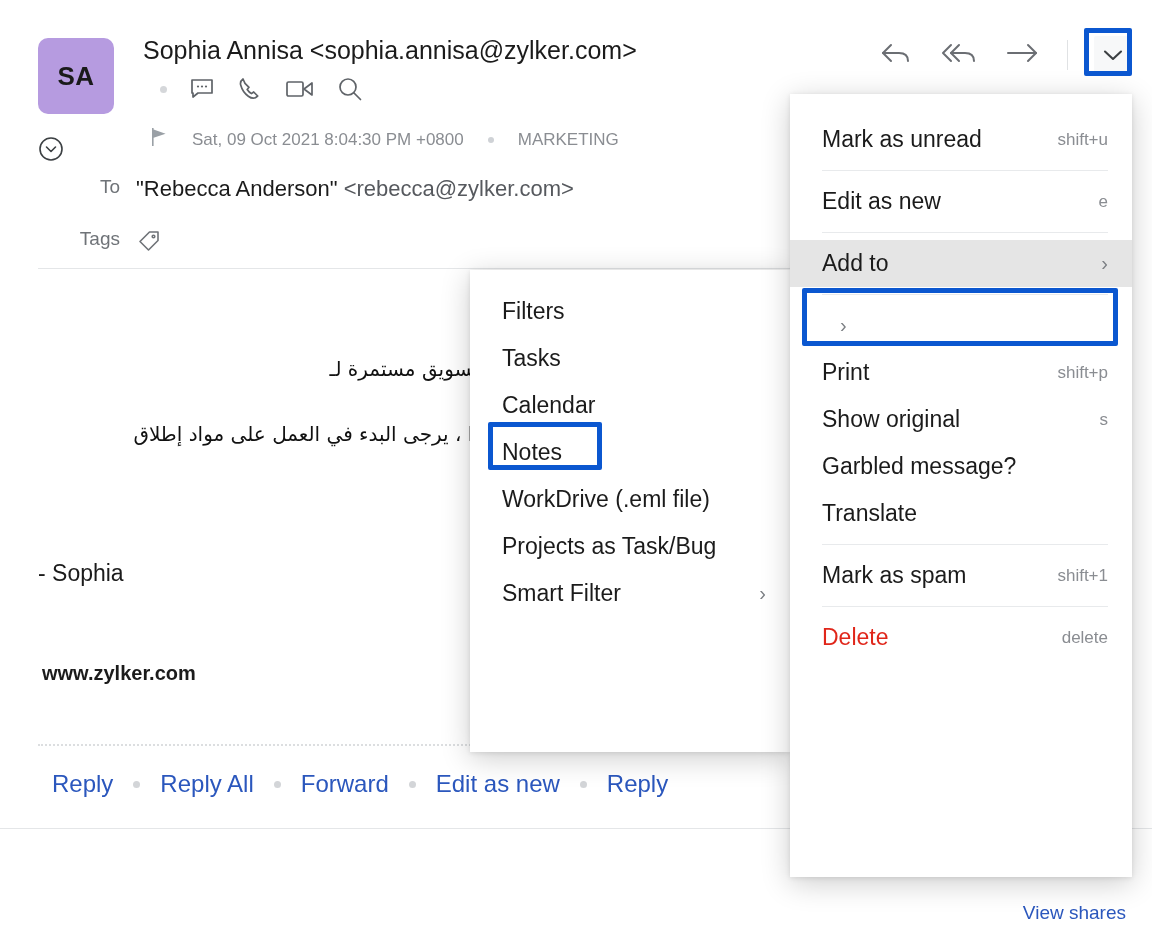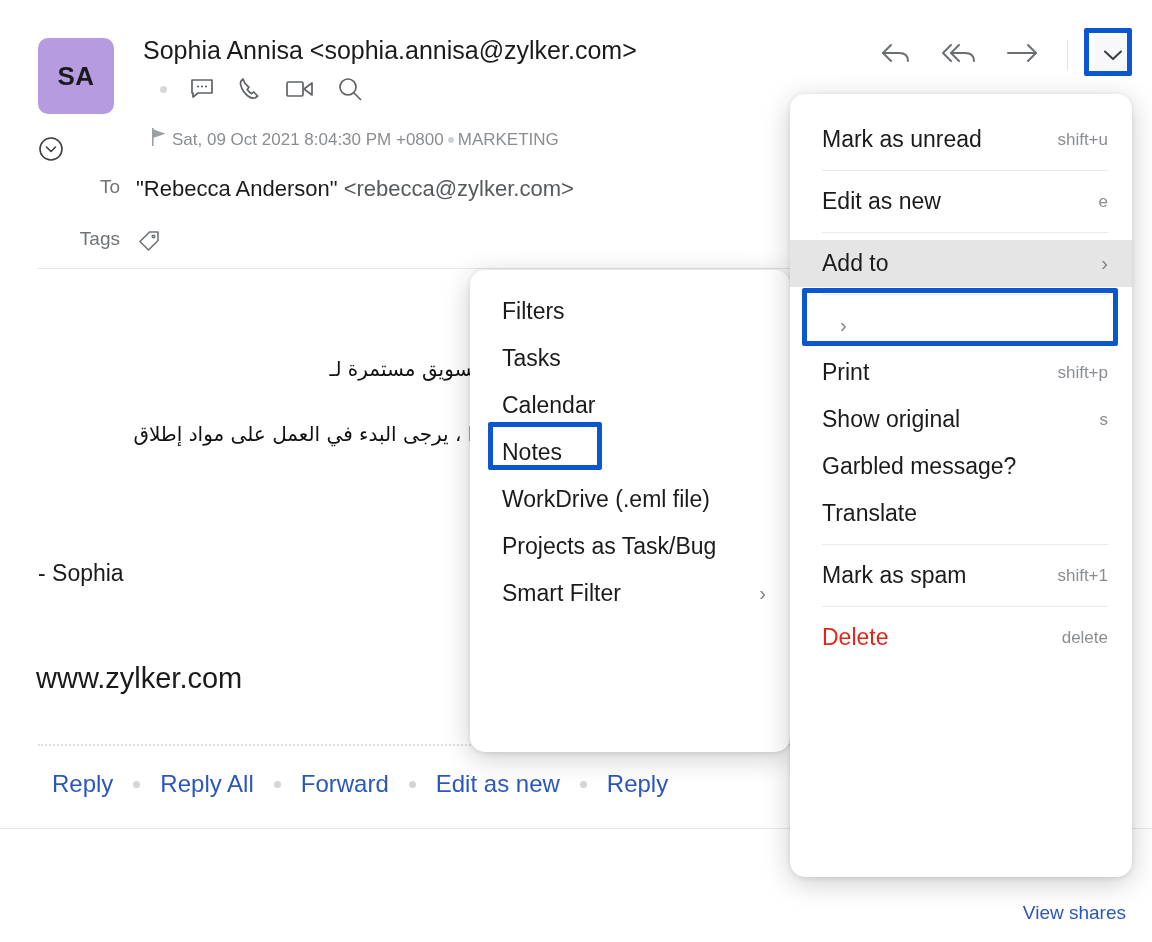--- a/index.html
+++ b/index.html
@@ -28,21 +28,21 @@
     position: absolute; left: 160px; top: 76px;
     display: flex; align-items: center; gap: 22px;
   }
   .icon-row .dot { width: 7px; height: 7px; border-radius: 50%; background:#d5d7da; }
   .icon-row svg { display:block; }
 
   .collapse-chevron { position: absolute; left: 37px; top: 135px; }
 
   .meta-line {
     position: absolute; left: 150px; top: 127px;
-    display: flex; align-items: center; gap: 0;
+    display: flex; align-items: center; gap: 20px;
     font-size: 17px; color: #8a8d92; white-space: nowrap;
   }
   .meta-line .sep { width: 6px; height: 6px; border-radius: 50%; background:#cfd2d6; margin: 0 4px; }
   .flag-icon { margin-right: 4px; }
 
   .row-to { position: absolute; left: 0; top: 176px; width: 760px; }
   .row-tags { position: absolute; left: 0; top: 228px; width: 760px; }
   .field-label {
     position: absolute; width: 120px; text-align: right;
     font-size: 19px; color: #6f7378;
@@ -61,21 +61,21 @@
   
   .body-area { position: absolute; left: 0; top: 282px; width: 1152px; }
   .arabic {
     position: absolute; direction: rtl; text-align: right;
     font-family: "DejaVu Sans", sans-serif;
     font-size: 20px; color: #111; white-space: nowrap;
   }
   .ar1 { left: 0; top: 75px; width: 490px; }
   .ar2 { left: 0; top: 140px; width: 490px; }
   .sig  { position: absolute; left: 38px; top: 278px; font-size: 23px; color:#1b1b1b; }
-  .site { position: absolute; left: 36px; top: 380px; font-size: 29px; color:#1b1b1b; }
+  .site { position: absolute; left: 42px; top: 380px; font-size: 20px; color:#1b1b1b;font-weight:bold; }
 
   .dotted-divider {
     position: absolute; left: 38px; top: 744px; width: 1076px; height: 0;
     border-top: 2px dotted #dcdee0;
   }
   .action-bar {
     position: absolute; left: 38px; top: 770px;
     display: flex; align-items: center; gap: 4px;
     font-size: 24px; color: #2b57bd; white-space: nowrap;
   }
@@ -86,21 +86,21 @@
   .bottom-divider {
     position: absolute; left: 0; top: 828px; width: 1152px; height: 1px; background: #e4e6e8;
   }
   .view-shares {
     position: absolute; right: 26px; top: 902px;
     font-size: 19px; color: #2b57bd; text-decoration: none;
   }
 
   
   .menu {
-    position: absolute; background:#fff; border-radius: 15px;
+    position: absolute; background:#fff; border-radius: 0;
     box-shadow: 0 6px 28px rgba(0,0,0,.20), 0 1px 5px rgba(0,0,0,.10);
     overflow: visible;
   }
   .menu-main { left: 790px; top: 94px; width: 342px; height: 783px; }
   .menu-sub  { left: 470px; top: 270px; width: 320px; height: 482px; }
 
   .mi {
     position: relative; display: flex; align-items: center;
     height: 47px; padding: 0 24px 0 32px;
     font-size: 23px; color: #1b1b1b; white-space: nowrap; cursor: default;

